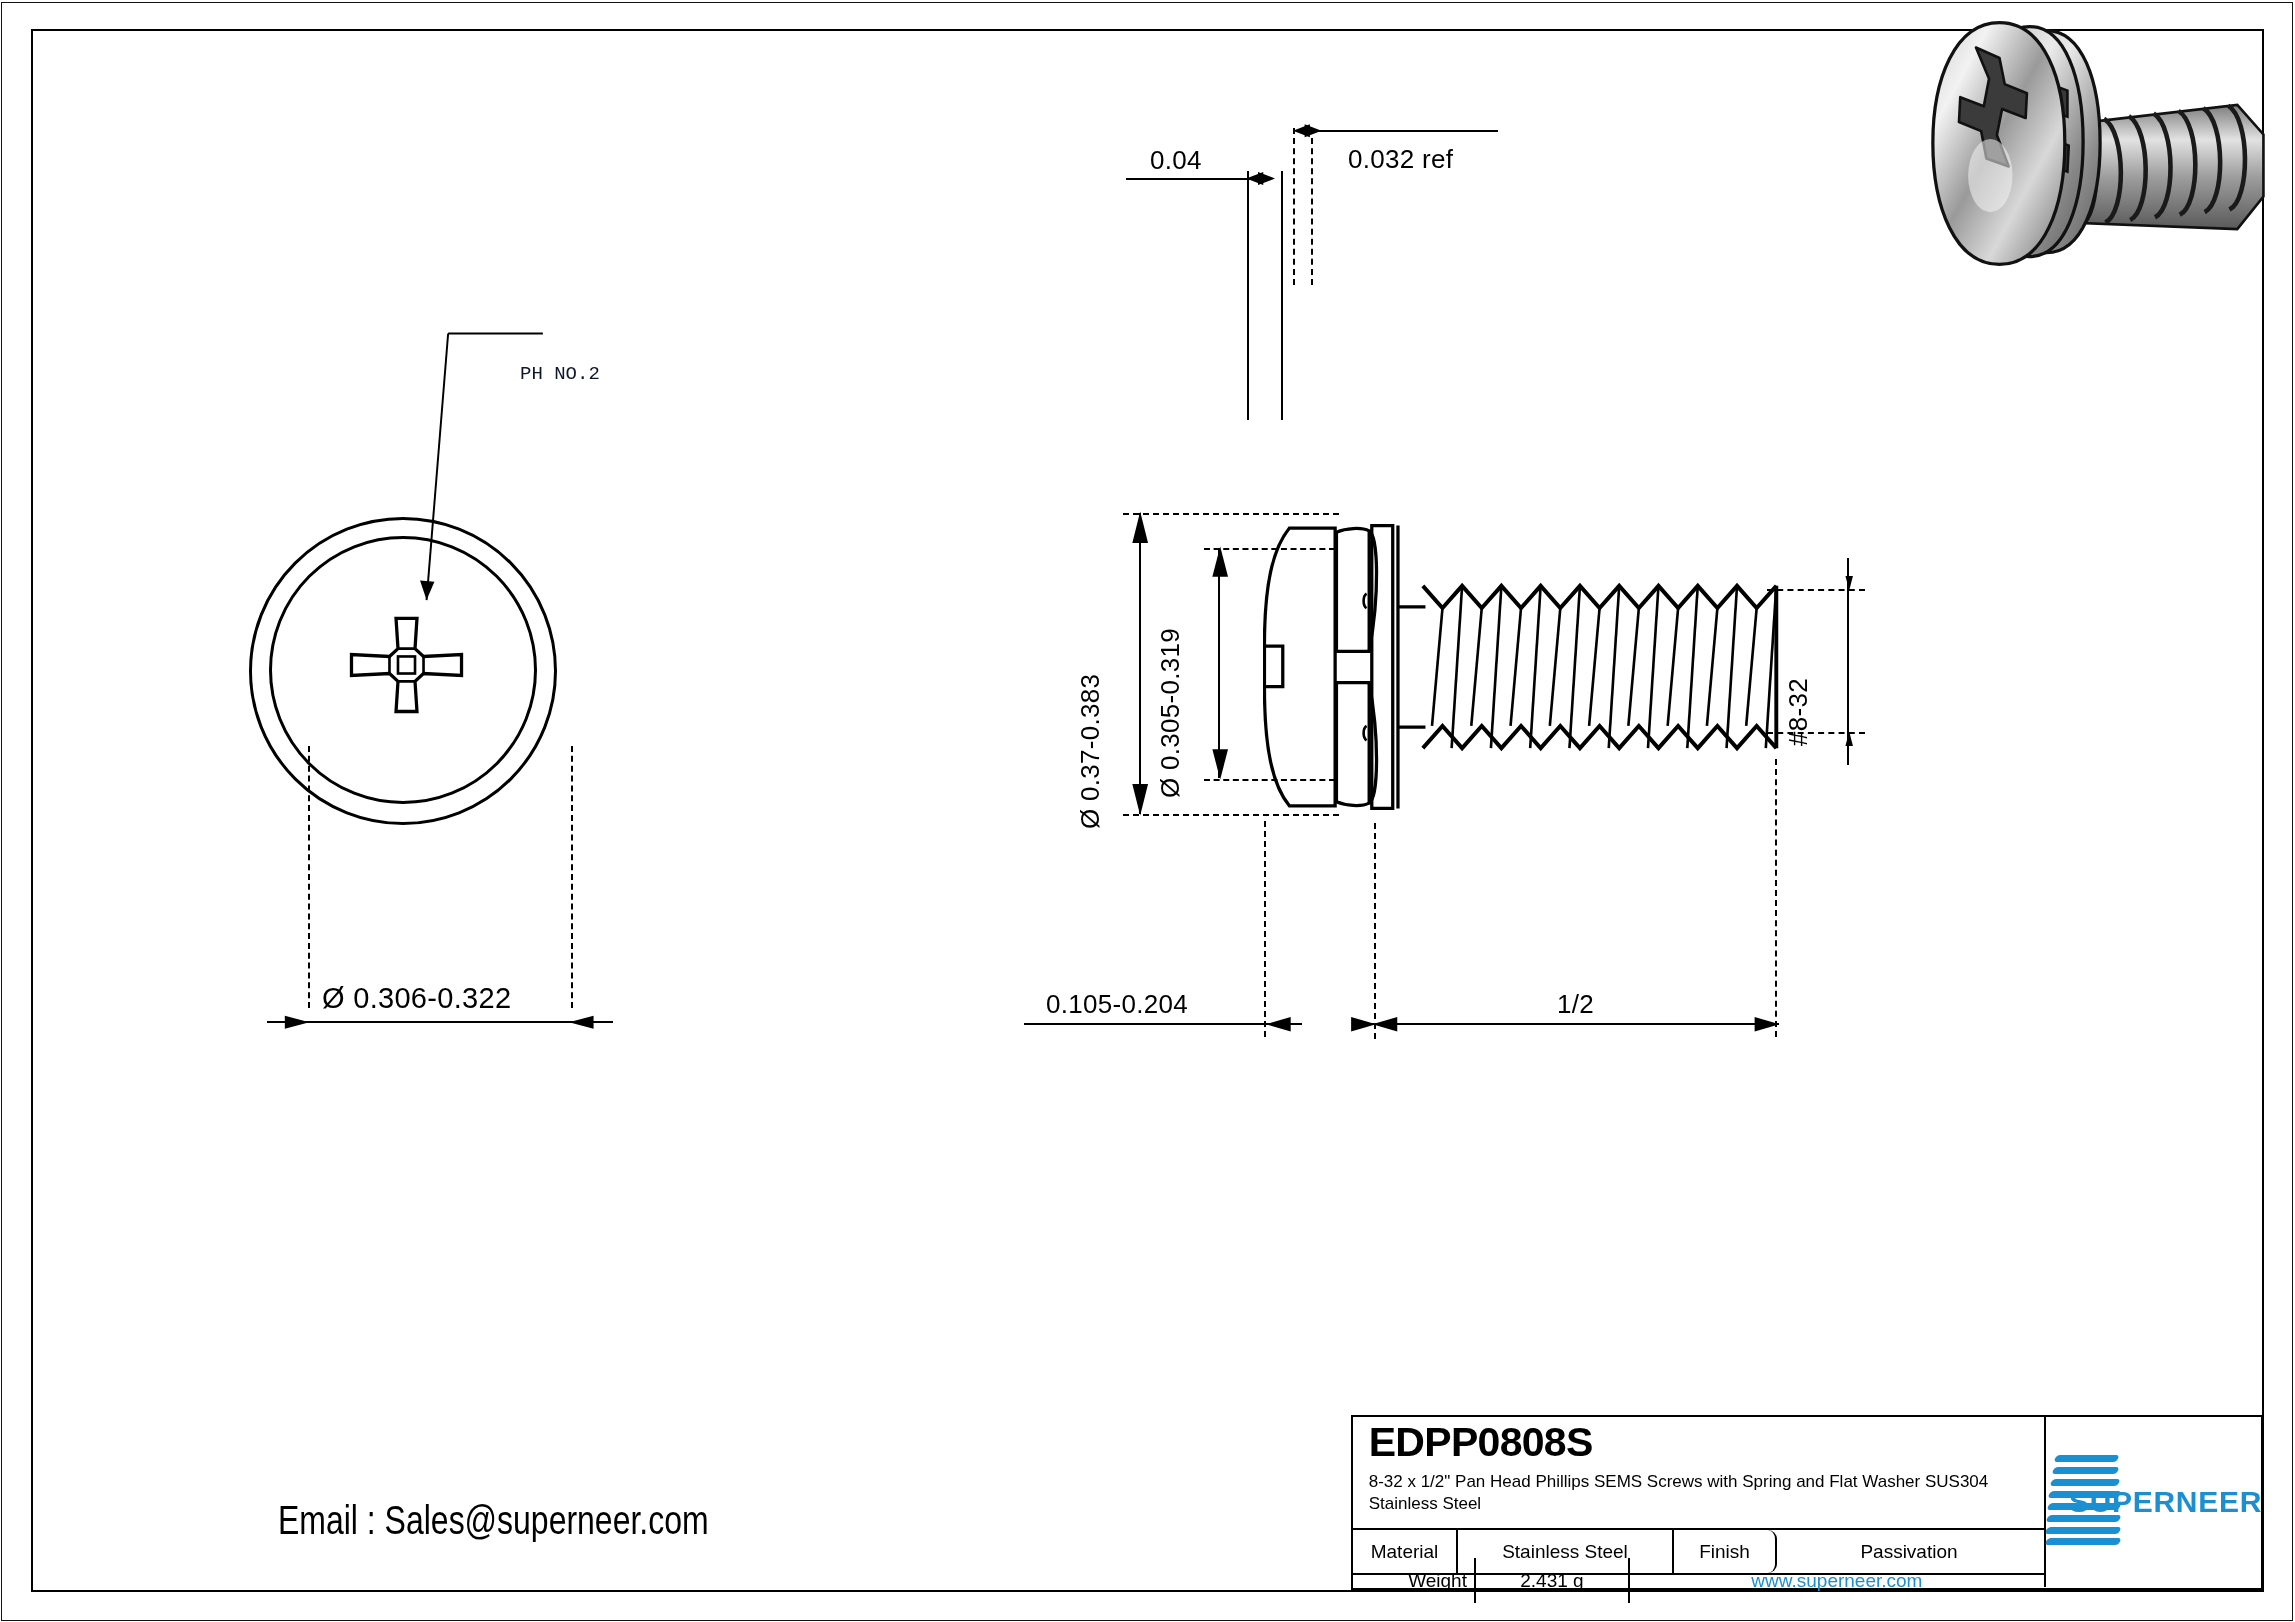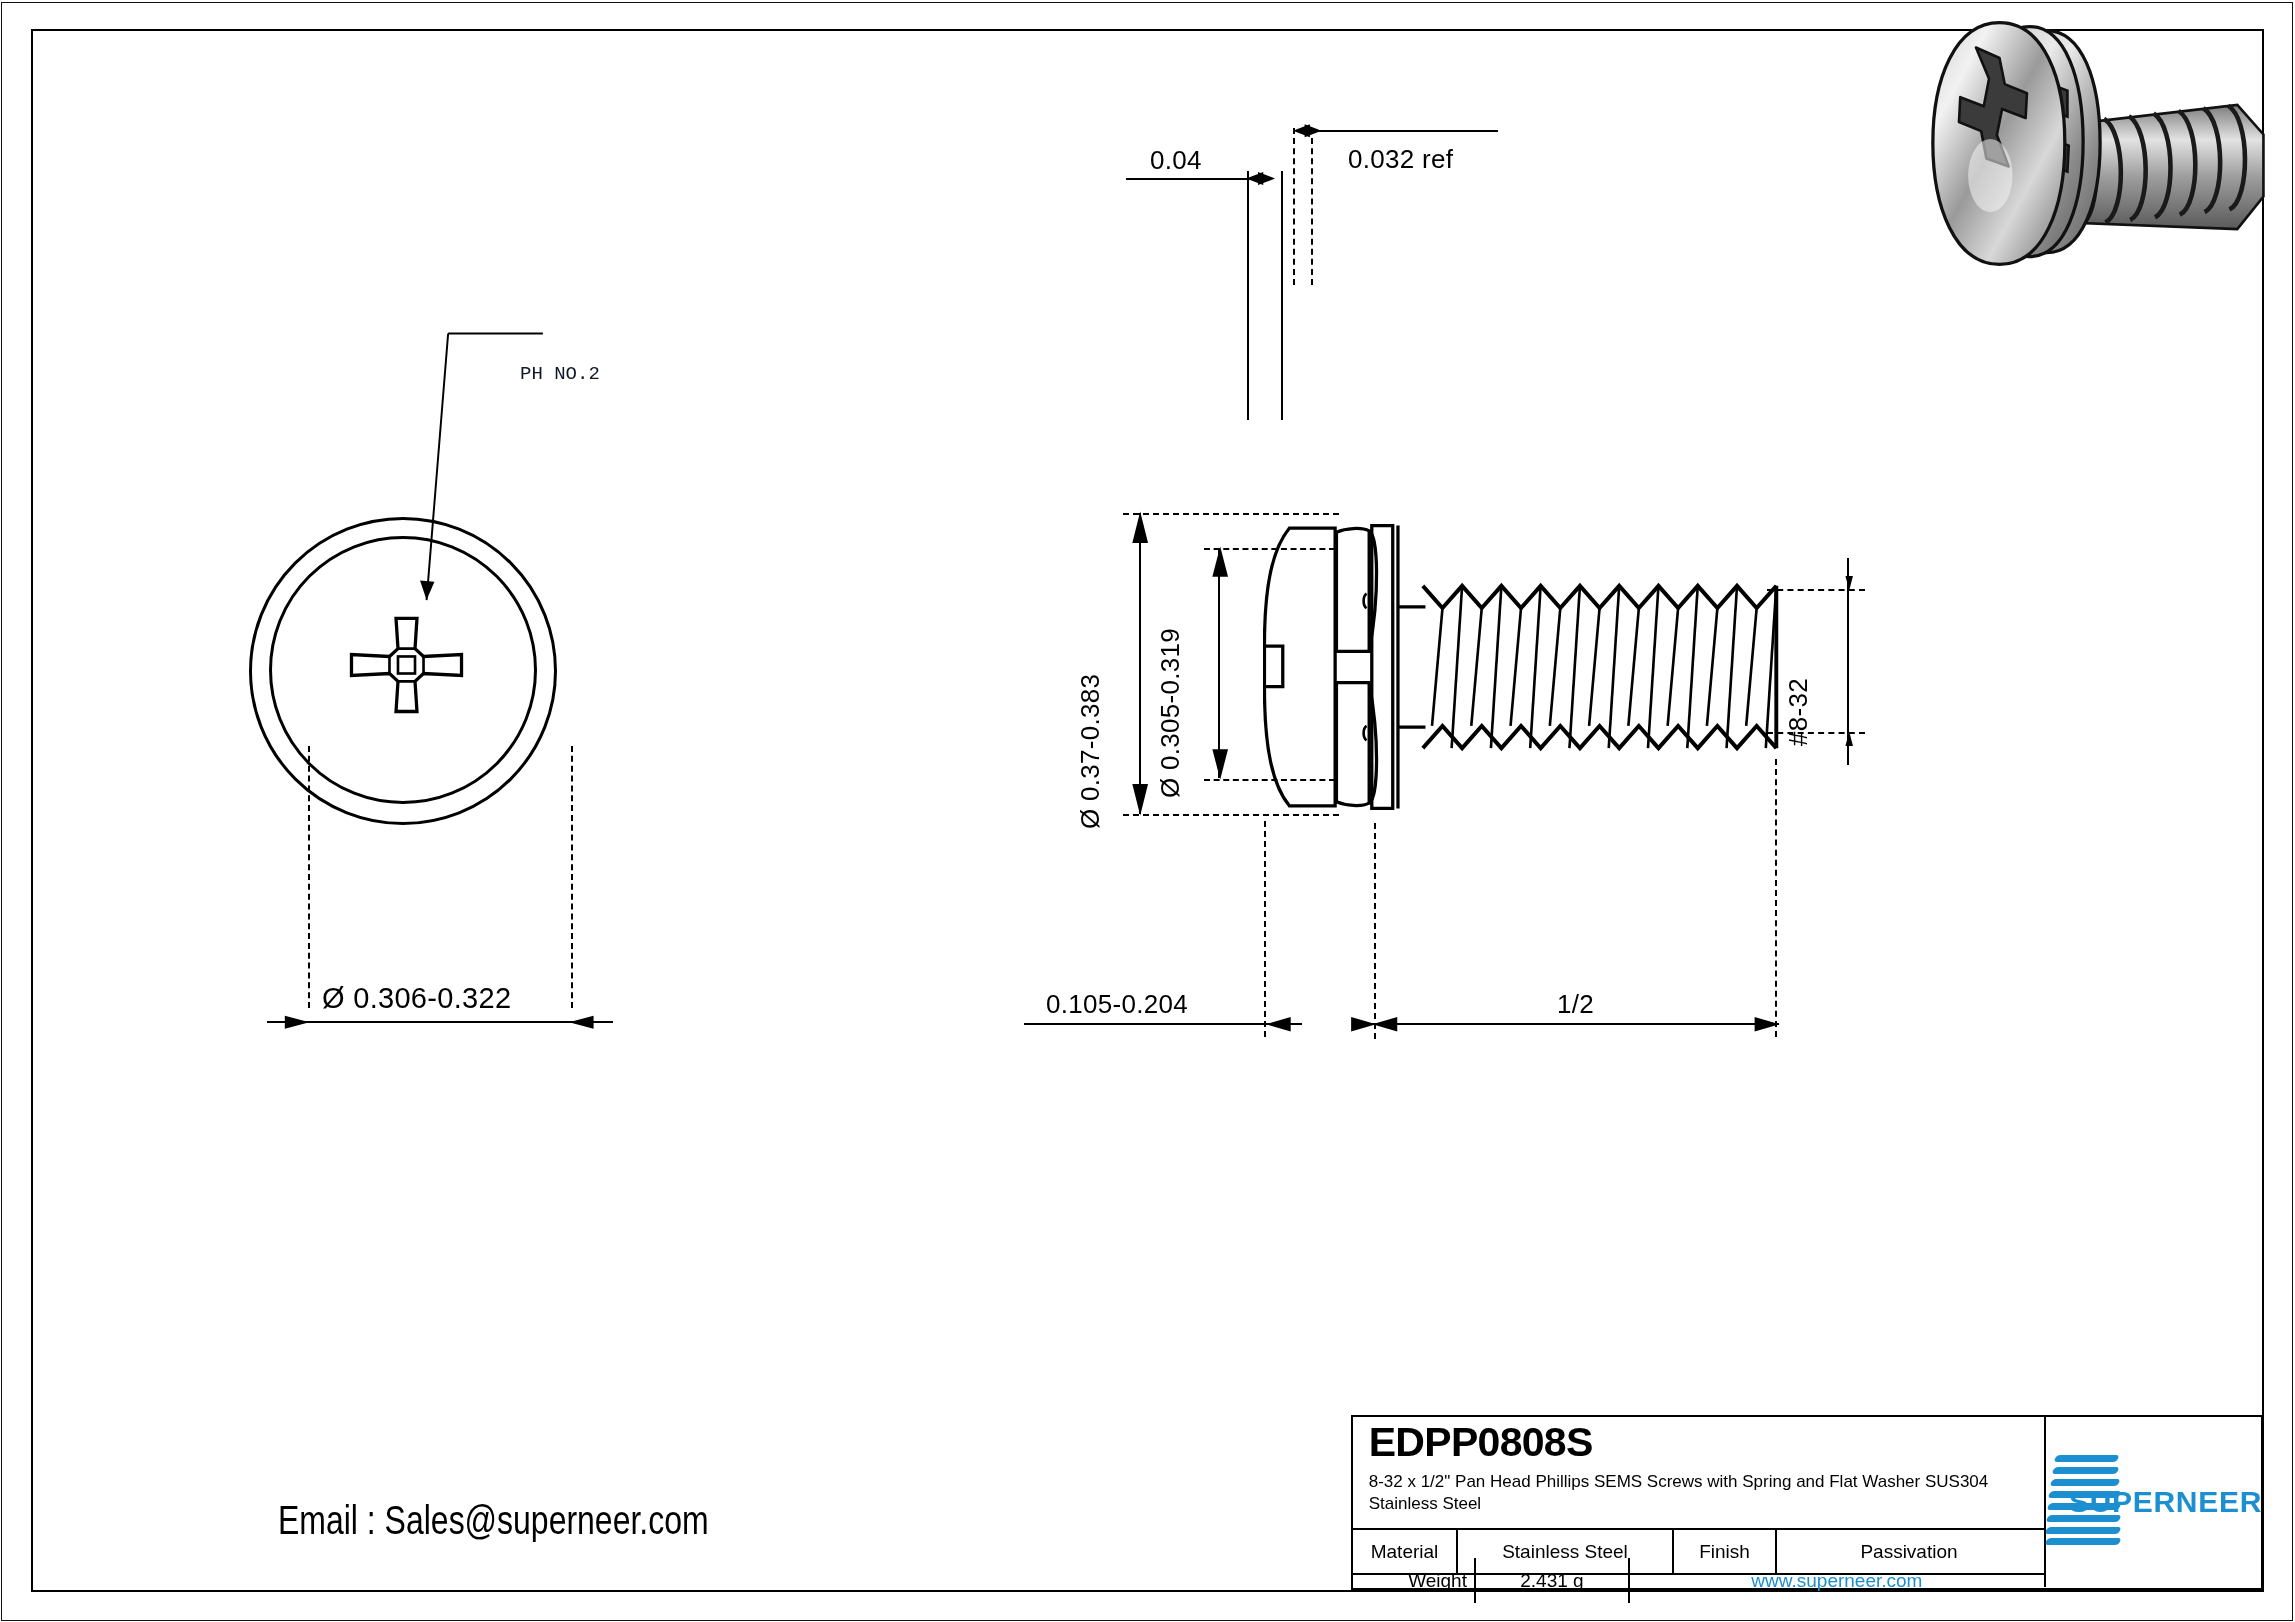--- a/index.html
+++ b/index.html
@@ -94,21 +94,21 @@
   #part-desc{ font-size: 17px; color: #000; line-height: 1.30; margin-top: 7.9px; max-width: 661px; }
   .tb-row   { position: absolute; left: 0; width: 691px; height: 45px; box-sizing: border-box;
               display: flex; align-items: stretch; }
   #tb-row1  { top: 113px; border-bottom: 2.6px solid #000; }
   #tb-row2  { top: 141px; padding-left: 48px; }
   .tb-cell  { display: flex; align-items: center; justify-content: center;
               font-size: 19px; color: #000; box-sizing: border-box; }
   .tb-cell.bd { border-right: 2.6px solid #000; }
   .c-lbl  { width: 105px; }
   .c-val  { width: 216px; }
-  .c-lbl2 { width: 103px; }
+  .c-lbl2 { width: 103px; border-radius: 9px; }
   .c-val2 { width: 264px; }
   .c-web  { width: 584px; color: #1b8fd0; }
   
   #logo-mark { position: relative; width: 85px; height: 97px; margin-bottom: 3.9px; }
   #logo-mark .bar {
     position: absolute;
     height: 7.2px;
     background: #1b8fd0;
     border-radius: 3.9px;
     transform: skewX(-26deg);

